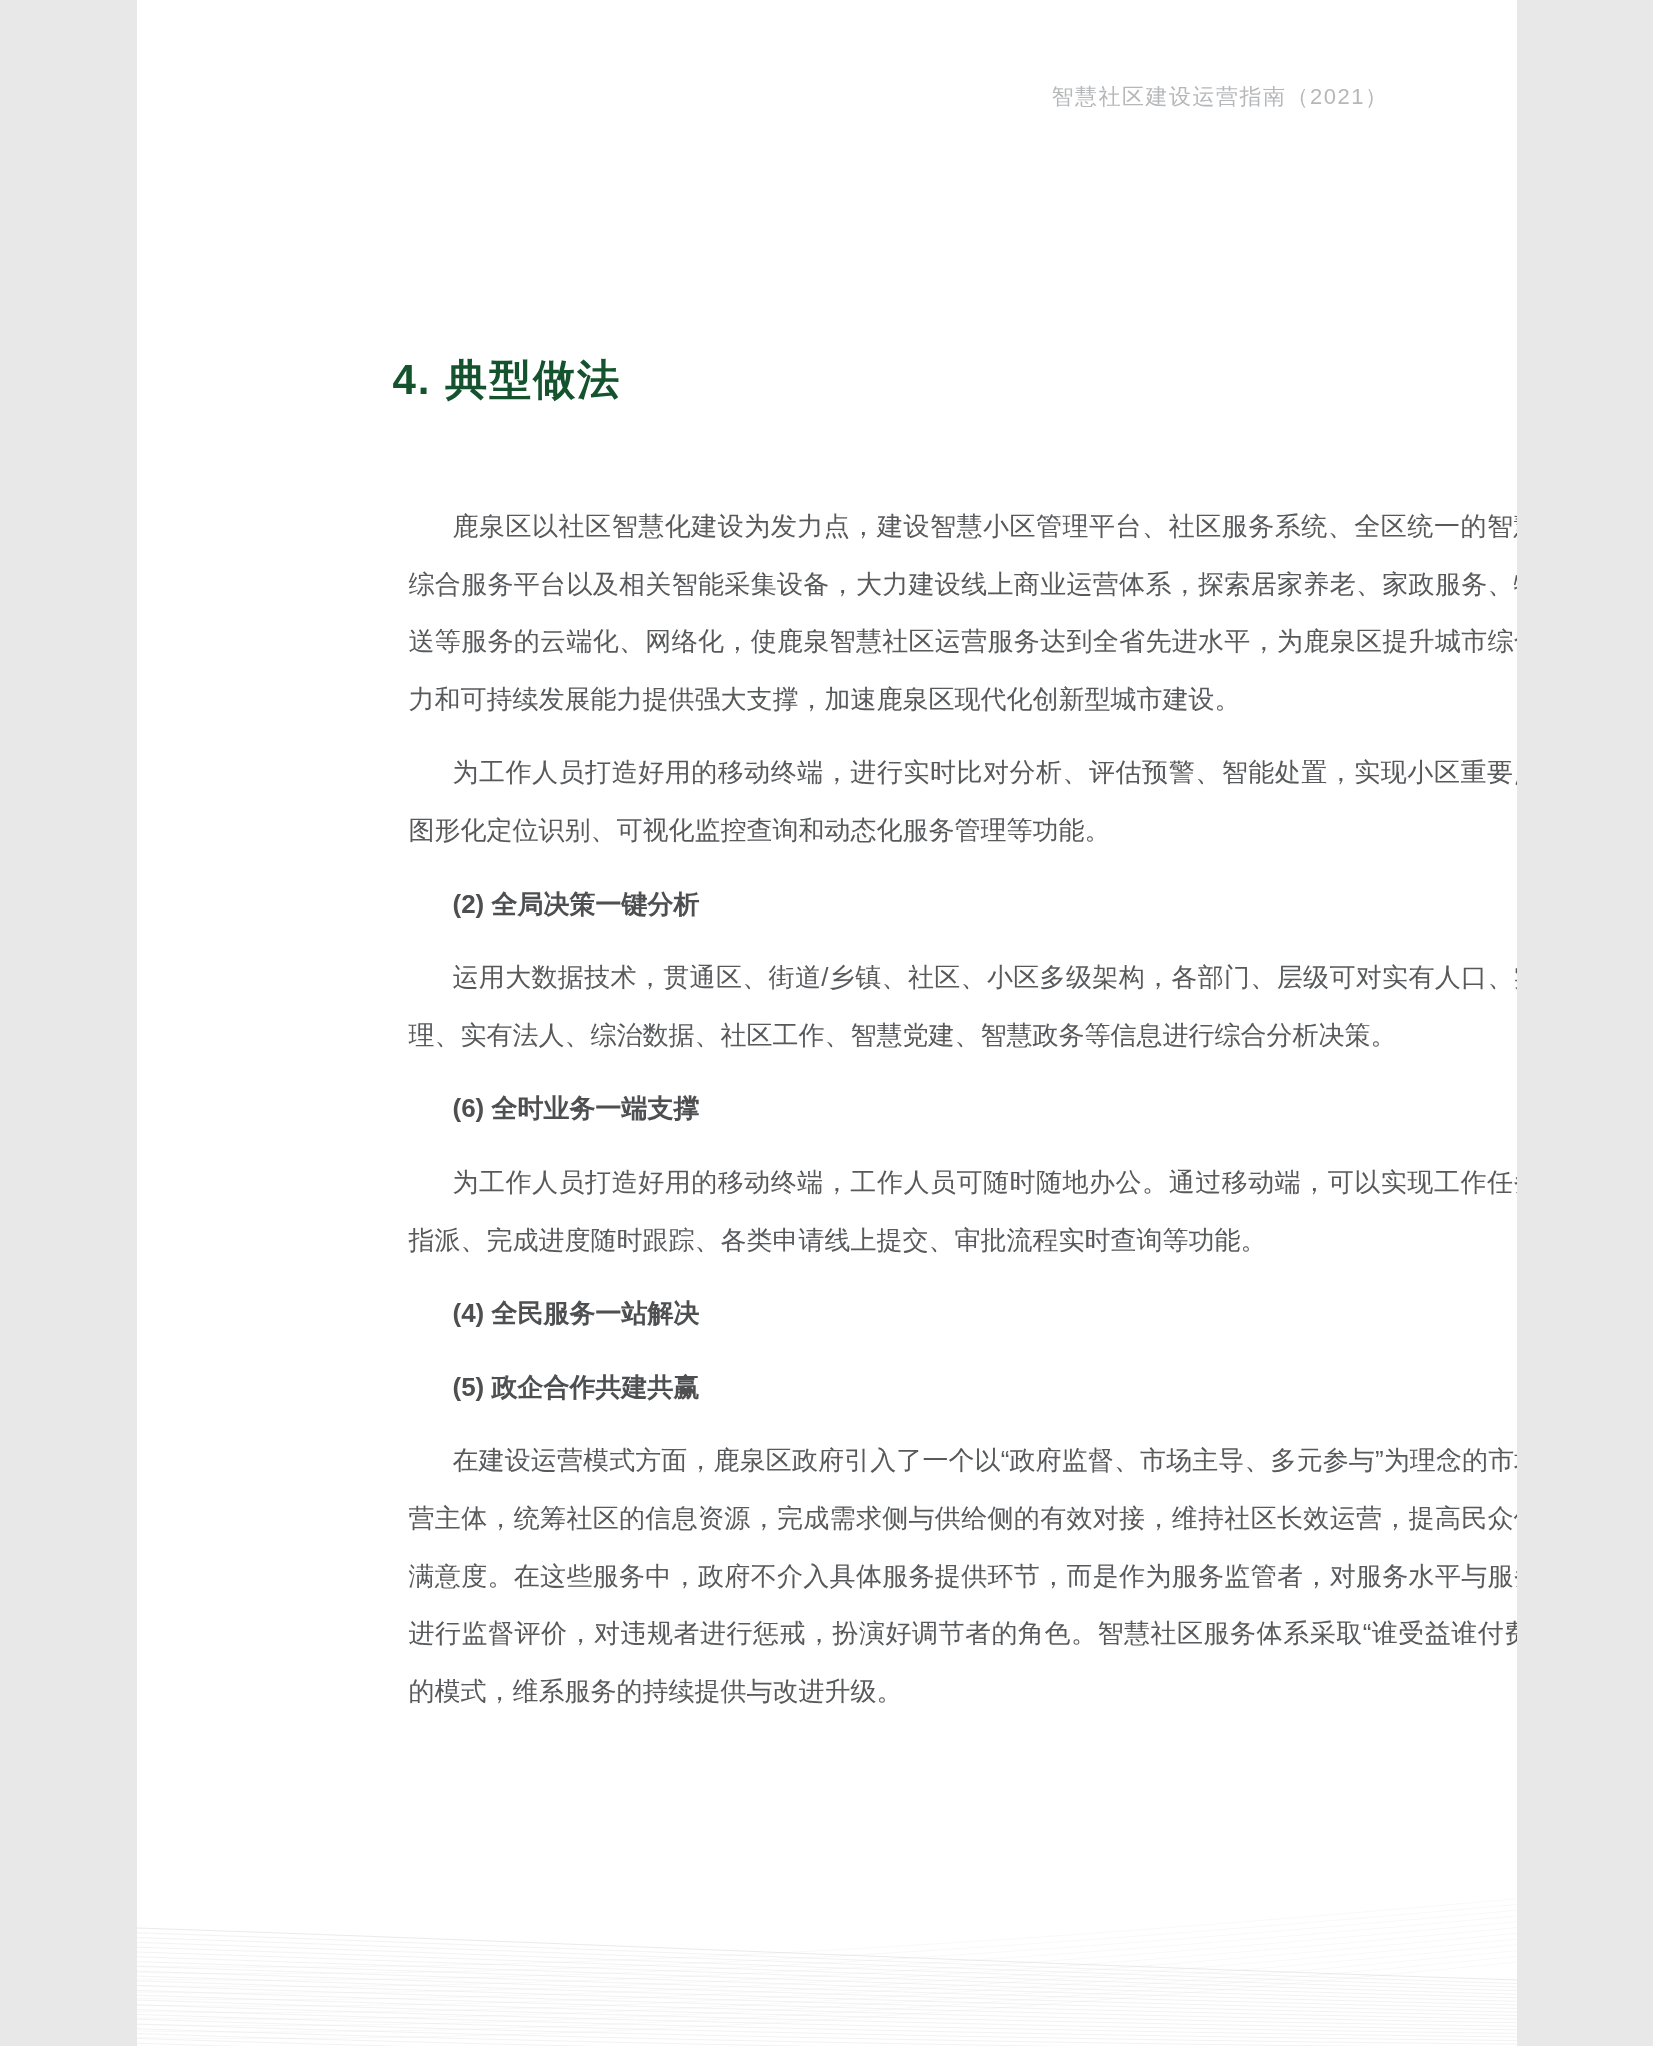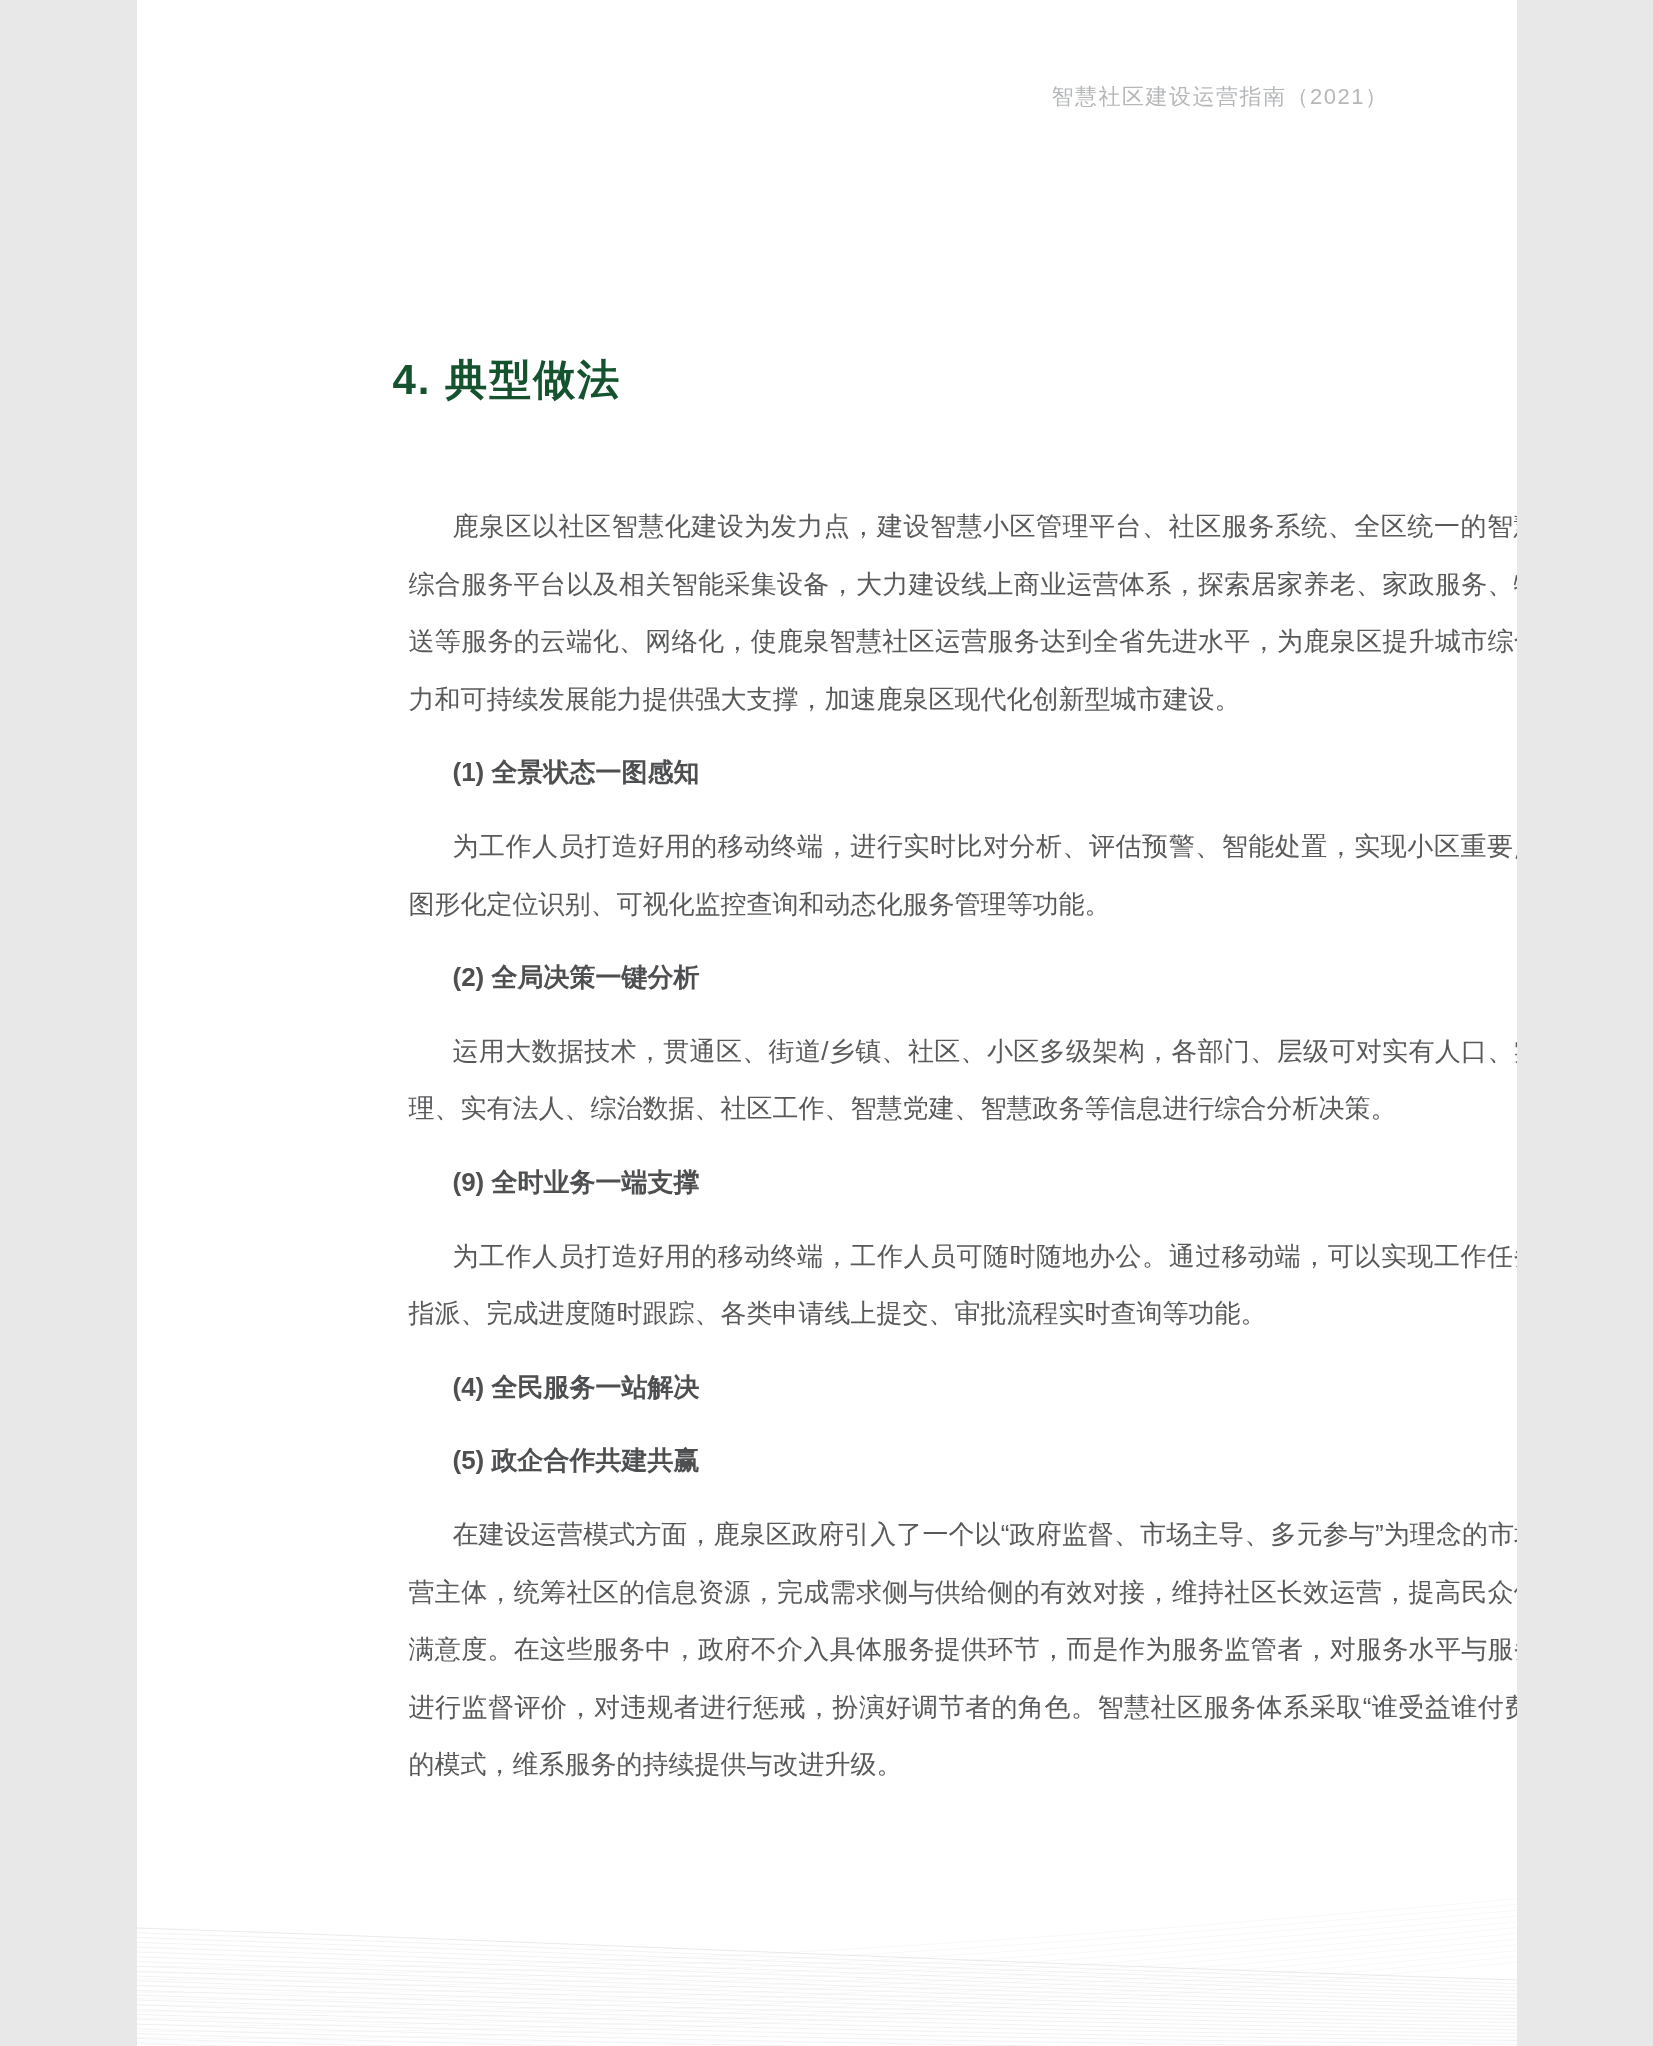--- a/index.html
+++ b/index.html
@@ -66,25 +66,24 @@
 <body>
 
 <div class="page">
 
   <div class="running-header">智慧社区建设运营指南（2021）</div>
 
   <h1 class="section-title">4. 典型做法</h1>
 
   <div class="content">
       <p class="body">鹿泉区以社区智慧化建设为发力点，建设智慧小区管理平台、社区服务系统、全区统一的智慧社区综合服务平台以及相关智能采集设备，大力建设线上商业运营体系，探索居家养老、家政服务、物品配送等服务的云端化、网络化，使鹿泉智慧社区运营服务达到全省先进水平，为鹿泉区提升城市综合竞争力和可持续发展能力提供强大支撑，加速鹿泉区现代化创新型城市建设。</p>
-      <p class="heading">(1) 全景状态一图感知</p>
       <p class="body">为工作人员打造好用的移动终端，进行实时比对分析、评估预警、智能处置，实现小区重要点位的图形化定位识别、可视化监控查询和动态化服务管理等功能。</p>
       <p class="heading">(2) 全局决策一键分析</p>
       <p class="body">运用大数据技术，贯通区、街道/乡镇、社区、小区多级架构，各部门、层级可对实有人口、实有地理、实有法人、综治数据、社区工作、智慧党建、智慧政务等信息进行综合分析决策。</p>
-      <p class="heading">(9) 全时业务一端支撑</p>
+      <p class="heading">(6) 全时业务一端支撑</p>
       <p class="body">为工作人员打造好用的移动终端，工作人员可随时随地办公。通过移动端，可以实现工作任务线上指派、完成进度随时跟踪、各类申请线上提交、审批流程实时查询等功能。</p>
       <p class="heading">(4) 全民服务一站解决</p>
       <p class="heading">(5) 政企合作共建共赢</p>
       <p class="body">在建设运营模式方面，鹿泉区政府引入了一个以“政府监督、市场主导、多元参与”为理念的市场化运营主体，统筹社区的信息资源，完成需求侧与供给侧的有效对接，维持社区长效运营，提高民众体验的满意度。在这些服务中，政府不介入具体服务提供环节，而是作为服务监管者，对服务水平与服务效果进行监督评价，对违规者进行惩戒，扮演好调节者的角色。智慧社区服务体系采取“谁受益谁付费补偿”的模式，维系服务的持续提供与改进升级。</p>
     </div>
 
   <svg class="wave" viewBox="0 0 1653 230" preserveAspectRatio="none">
       <path d="M0 112 C 480 128, 1050 156, 1653 172" fill="none" stroke="#cfcfcf" stroke-width="0.8" stroke-opacity="0.55"></path>
       <path d="M0 116.8 C 480 132.8, 1050 160, 1653 175.2" fill="none" stroke="#cfcfcf" stroke-width="0.8" stroke-opacity="0.35"></path>
       <path d="M0 121.6 C 480 137.6, 1050 164, 1653 178.4" fill="none" stroke="#cfcfcf" stroke-width="0.8" stroke-opacity="0.35"></path>

